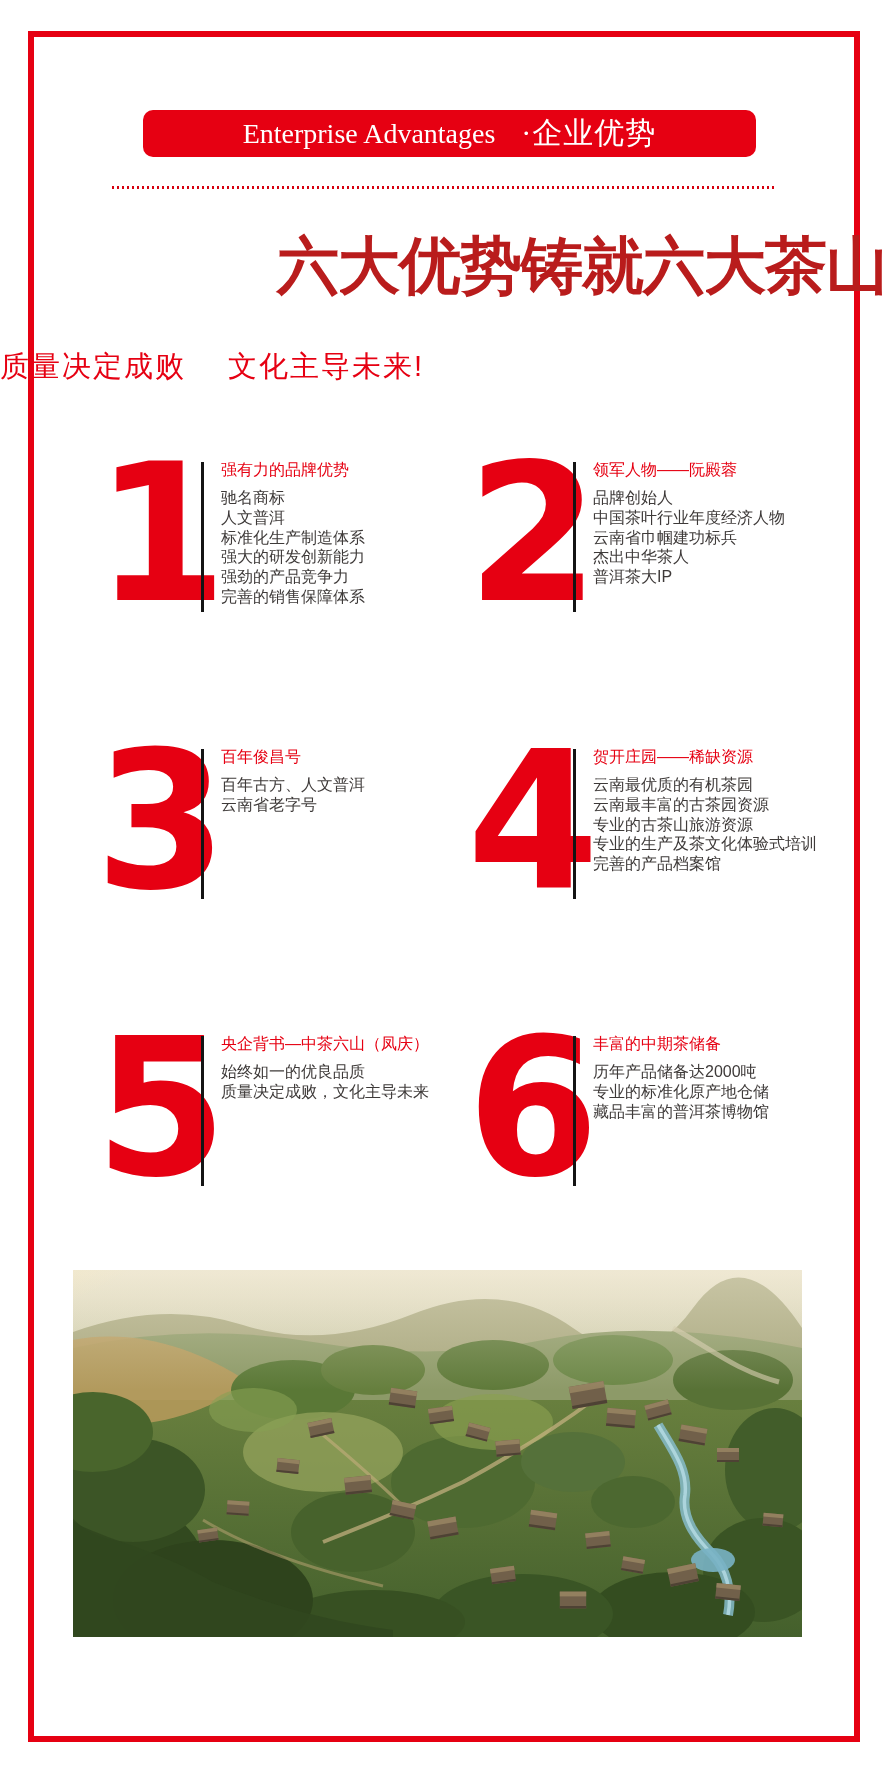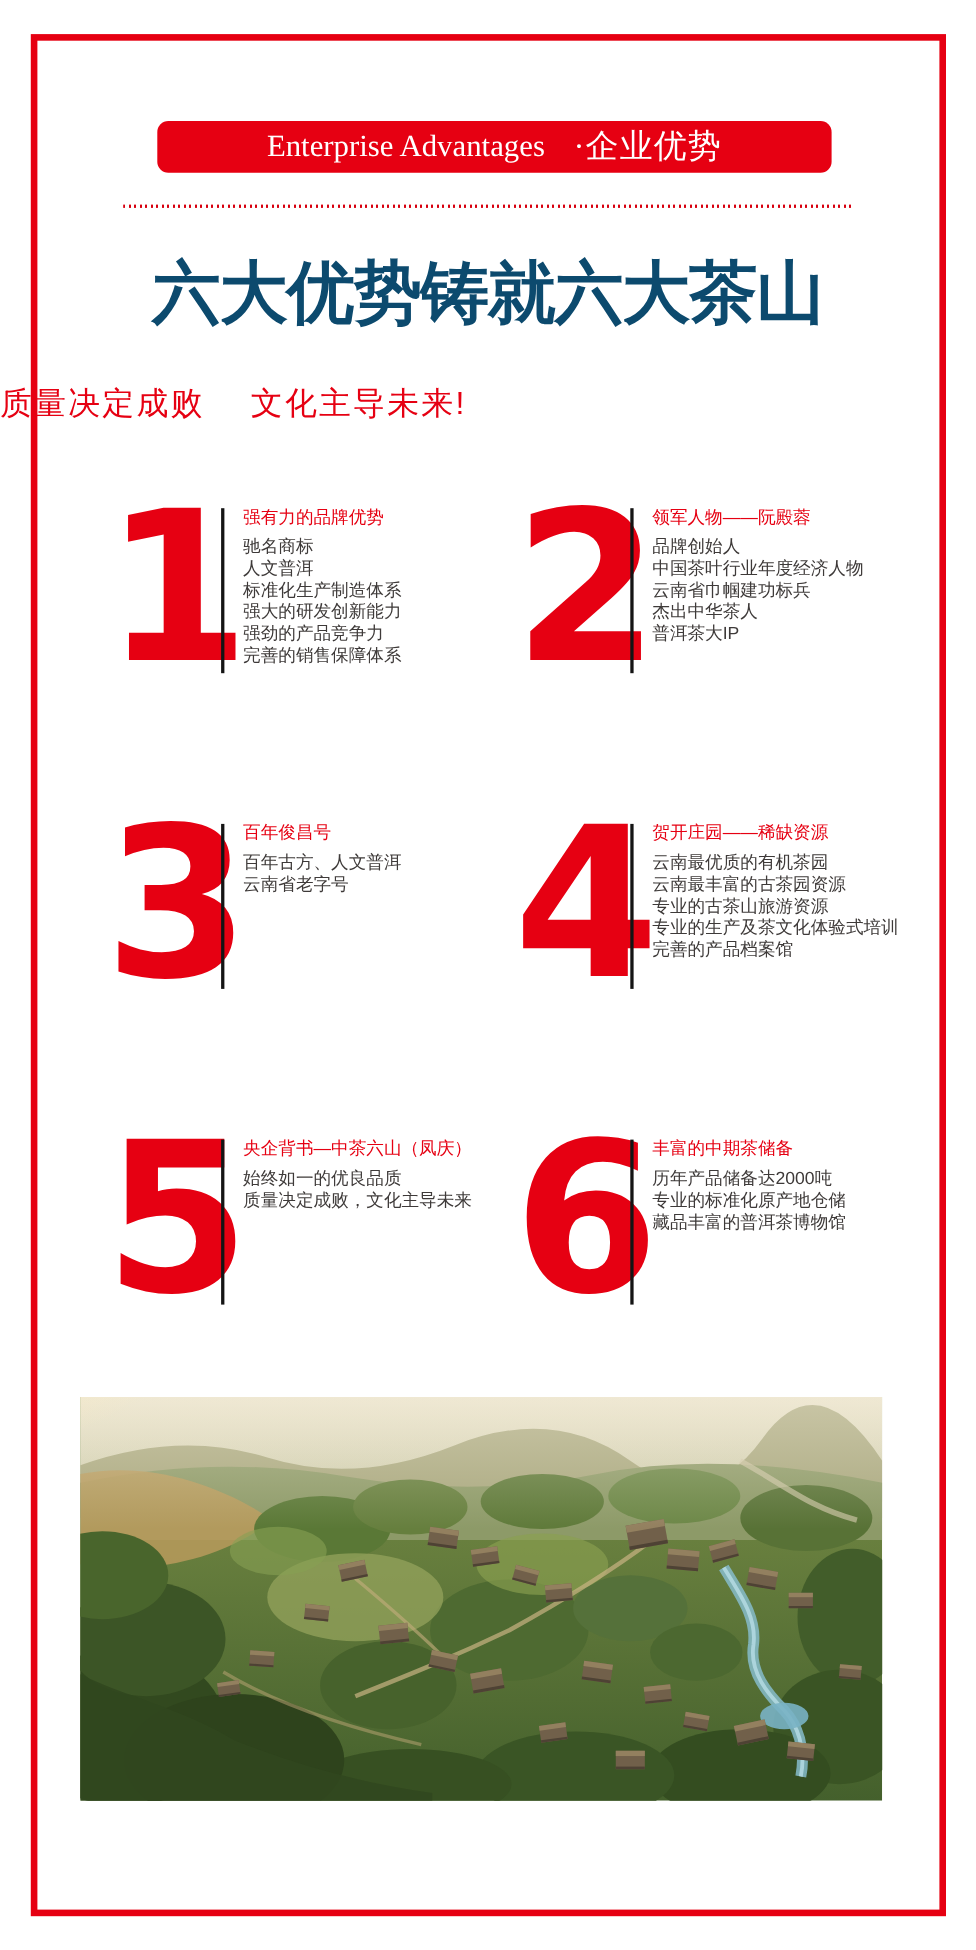--- a/index.html
+++ b/index.html
@@ -6,22 +6,22 @@
   .page{position:relative;width:887px;height:1773px;background:#ffffff;overflow:hidden;
         font-family:"Liberation Sans",sans-serif;}
   .frame{position:absolute;left:28px;top:31px;right:27px;bottom:31px;
          border:6px solid #e60012;pointer-events:none;}
   .banner{position:absolute;left:143px;top:110px;width:613px;height:47px;background:#e60012;
           border-radius:10px;color:#fff;display:flex;align-items:center;justify-content:center;gap:26px;}
   .banner .en{font-family:"Liberation Serif",serif;font-size:28px;}
   .banner .zh{font-family:"Liberation Serif",serif;font-size:30px;letter-spacing:1px;text-align:right;}
   .dotted{position:absolute;left:112px;top:186px;width:662px;height:3px;
           background-image:repeating-linear-gradient(90deg,#d7000f 0,#d7000f 2px,transparent 2px,transparent 5px);}
-  .title{position:absolute;left:0;top:224px;width:100%;margin:0;text-align:center;
-         font-size:62px;font-weight:800;color:#0c4a6e;letter-spacing:-1px;}
+  .title{position:absolute;left:0;top:224px;width:100%;margin:0;text-align:right;
+         font-size:62px;font-weight:800;color:#b91c1c;letter-spacing:-1px;}
   .subtitle{position:absolute;left:0;top:347px;width:100%;display:flex;gap:42px;
             font-size:29px;color:#e60012;letter-spacing:2px;font-weight:500;}
   .grid{position:absolute;left:95px;top:456px;width:744px;display:grid;
         grid-template-columns:372px 372px;grid-auto-rows:287px;}
   .cell{display:flex;align-items:flex-start;}
   .num{flex:0 0 104px;width:104px;text-align:center;font-family:"DejaVu Sans",sans-serif;
        font-weight:700;font-size:190px;line-height:158px;color:#e60012;}
   .vline{flex:0 0 3px;width:3px;height:150px;background:#141414;margin:6px 0 0 2px;}
   .txt{margin-left:17px;padding-top:4px;}
   .sec-title{font-size:16px;font-weight:400;color:#e60012;margin:0 0 7px;white-space:nowrap;}

